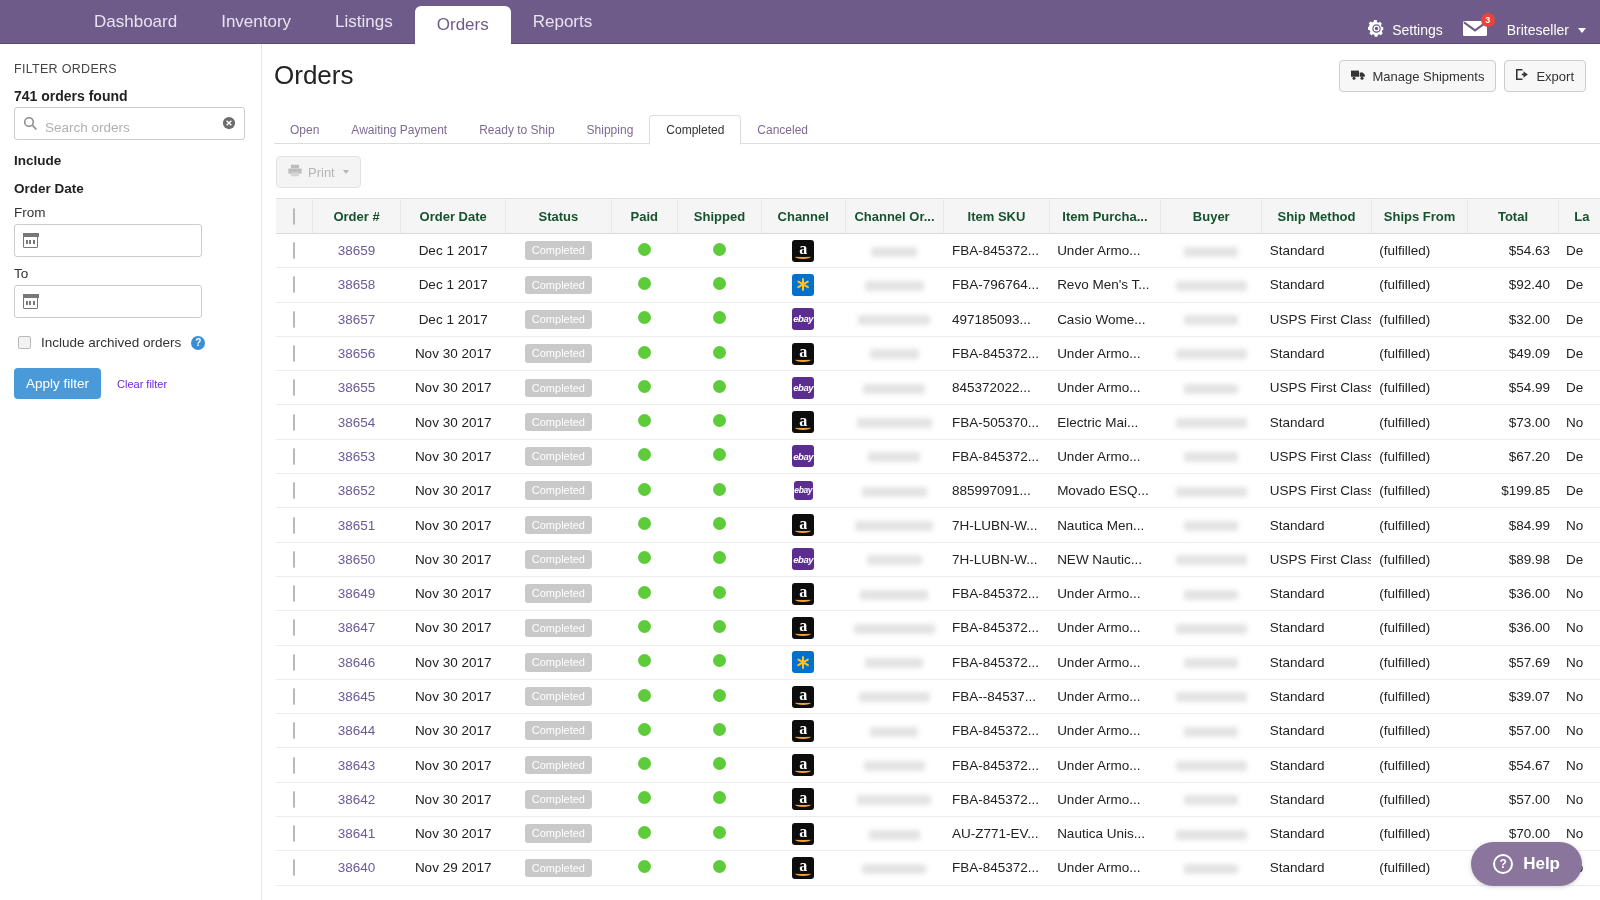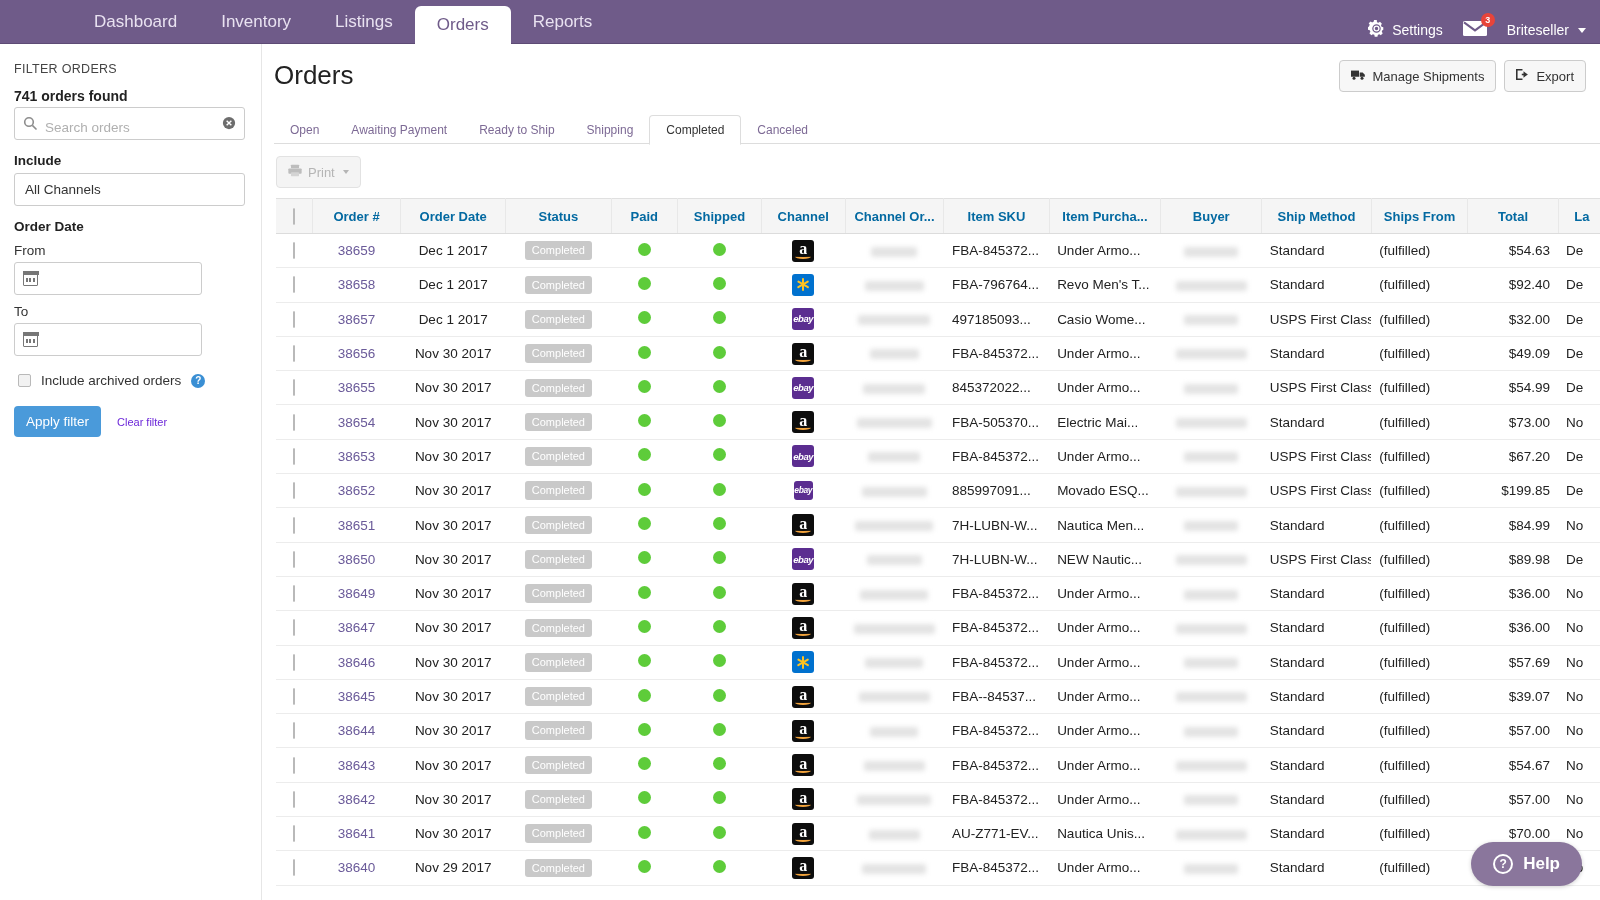--- a/index.html
+++ b/index.html
@@ -180,21 +180,21 @@
     border-left:3.5px solid transparent;border-right:3.5px solid transparent;
     border-top:4.5px solid currentColor; margin-left:2px;
   }
 
   
   .tablewrap { margin-left: 2px; }
   table.orders { border-collapse: collapse; width: 1330px; table-layout: fixed; }
   table.orders thead th {
     background: #f5f5f5; border-top: 1px solid #e0e0e0; border-bottom: 1px solid #dcdcdc;
     border-right: 1px solid #e8e8e8;
-    font-size: 13px; color: #0369a1; font-weight: bold;
+    font-size: 13px; color: #14532d; font-weight: bold;
     padding: 9px 8px; text-align: center; white-space: nowrap;
     height: 35px;
   }
   table.orders tbody td {
     border-bottom: 1px solid #ececec; font-size: 13.5px; color: #222;
     padding: 0 8px; height: 34.3px; white-space: nowrap; overflow: hidden;
   }
   table.orders tbody tr:nth-child(odd) { background: #fff; }
   .c-chk { width: 34px; text-align: center; }
   .c-order { width: 82px; text-align: center; }
@@ -330,21 +330,20 @@
       <input type="text" placeholder="Search orders" style="">
       <span class="ico-clear">
         <svg width="14" height="14" viewBox="0 0 16 16">
           <circle cx="8" cy="8" r="7" fill="#6d6d6d"></circle>
           <path d="M5.3 5.3 L10.7 10.7 M10.7 5.3 L5.3 10.7" stroke="#fff" stroke-width="1.6"></path>
         </svg>
       </span>
     </div>
 
     <div class="field-label">Include</div>
-    <div class="selectbox">All Channels</div>
 
     <div class="field-label">Order Date</div>
 
     <div class="field-sublabel">From</div>
     <div class="datebox">
       <span class="cal-ico"></span>
     </div>
 
     <div class="field-sublabel">To</div>
     <div class="datebox">

